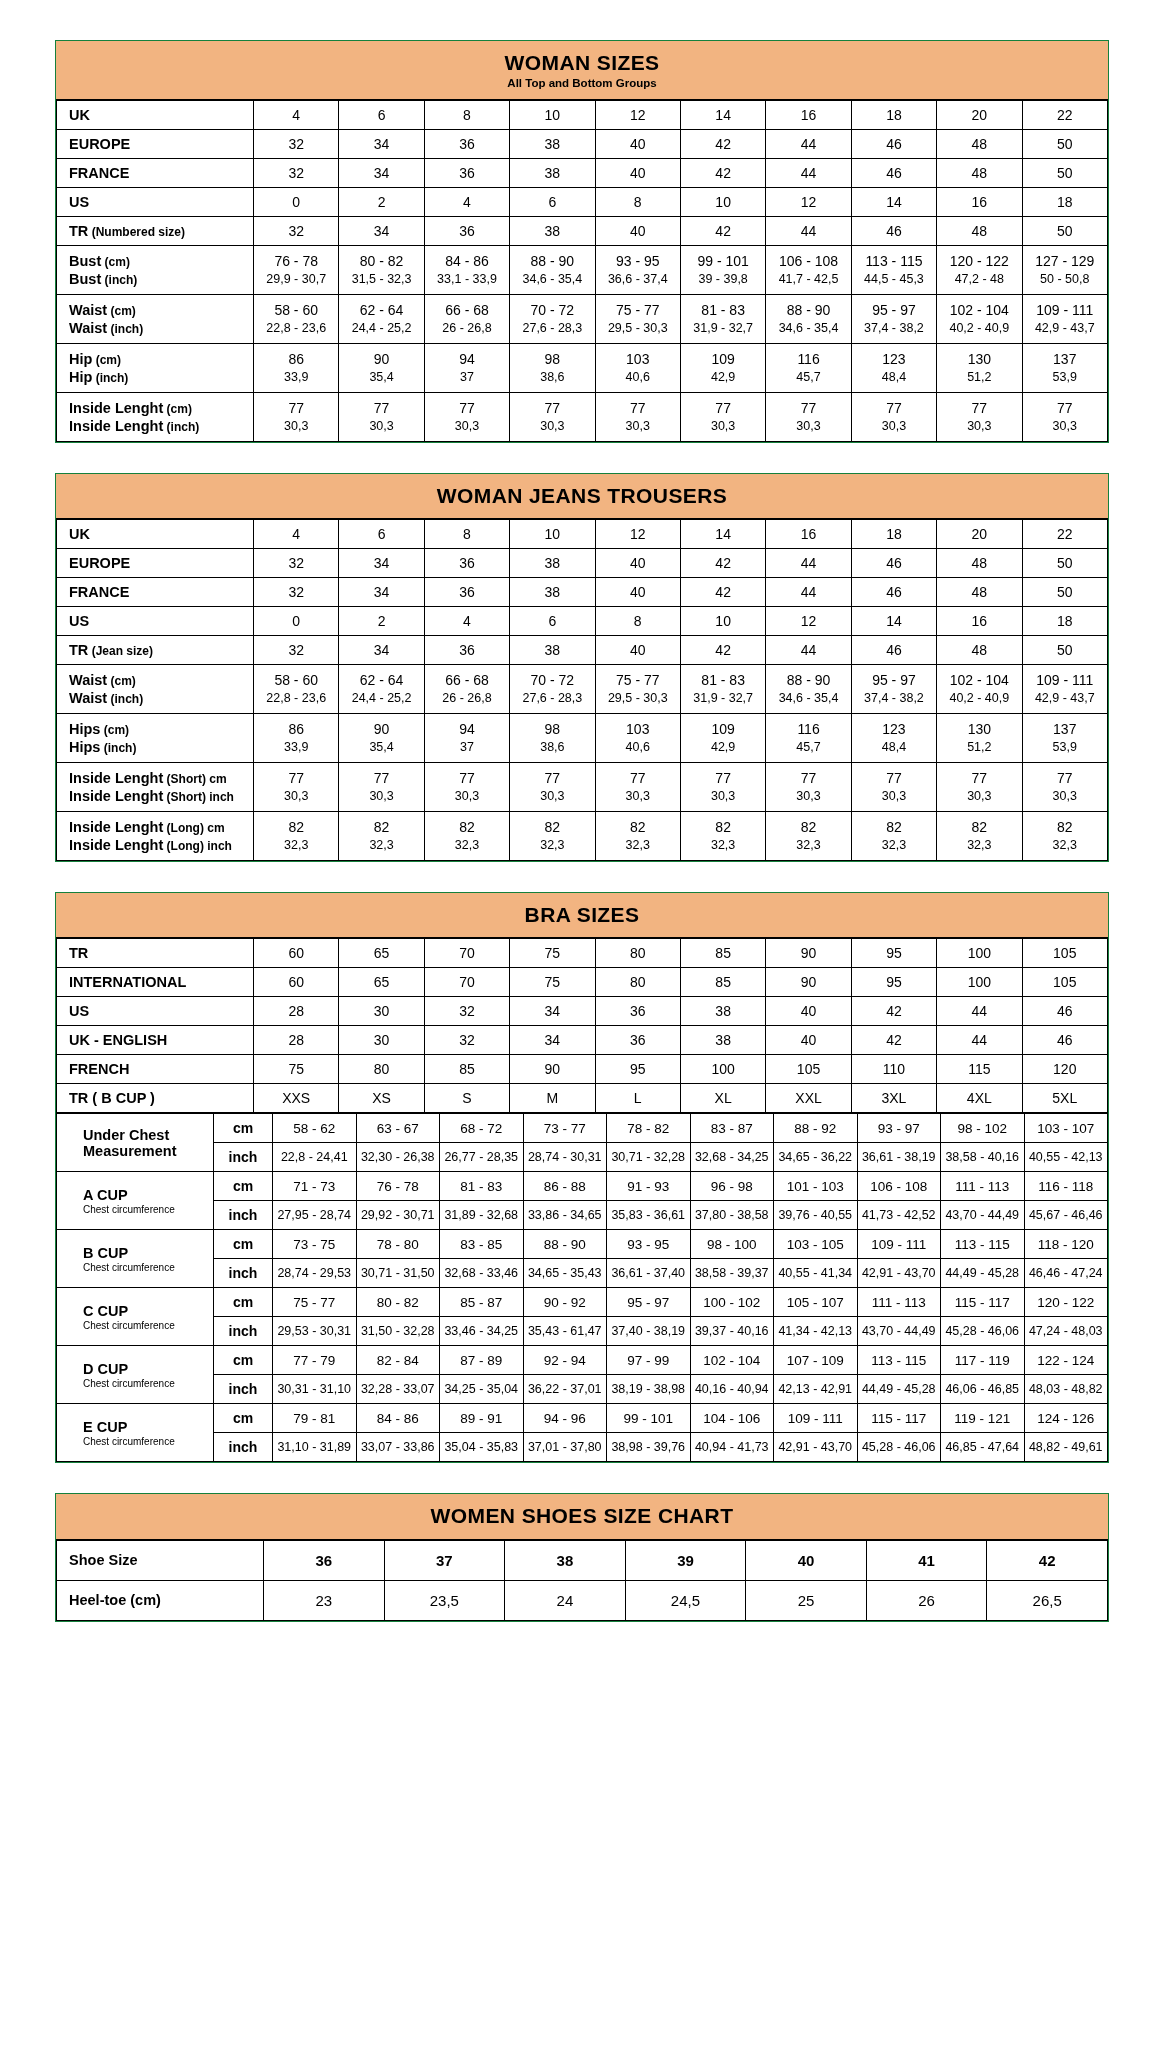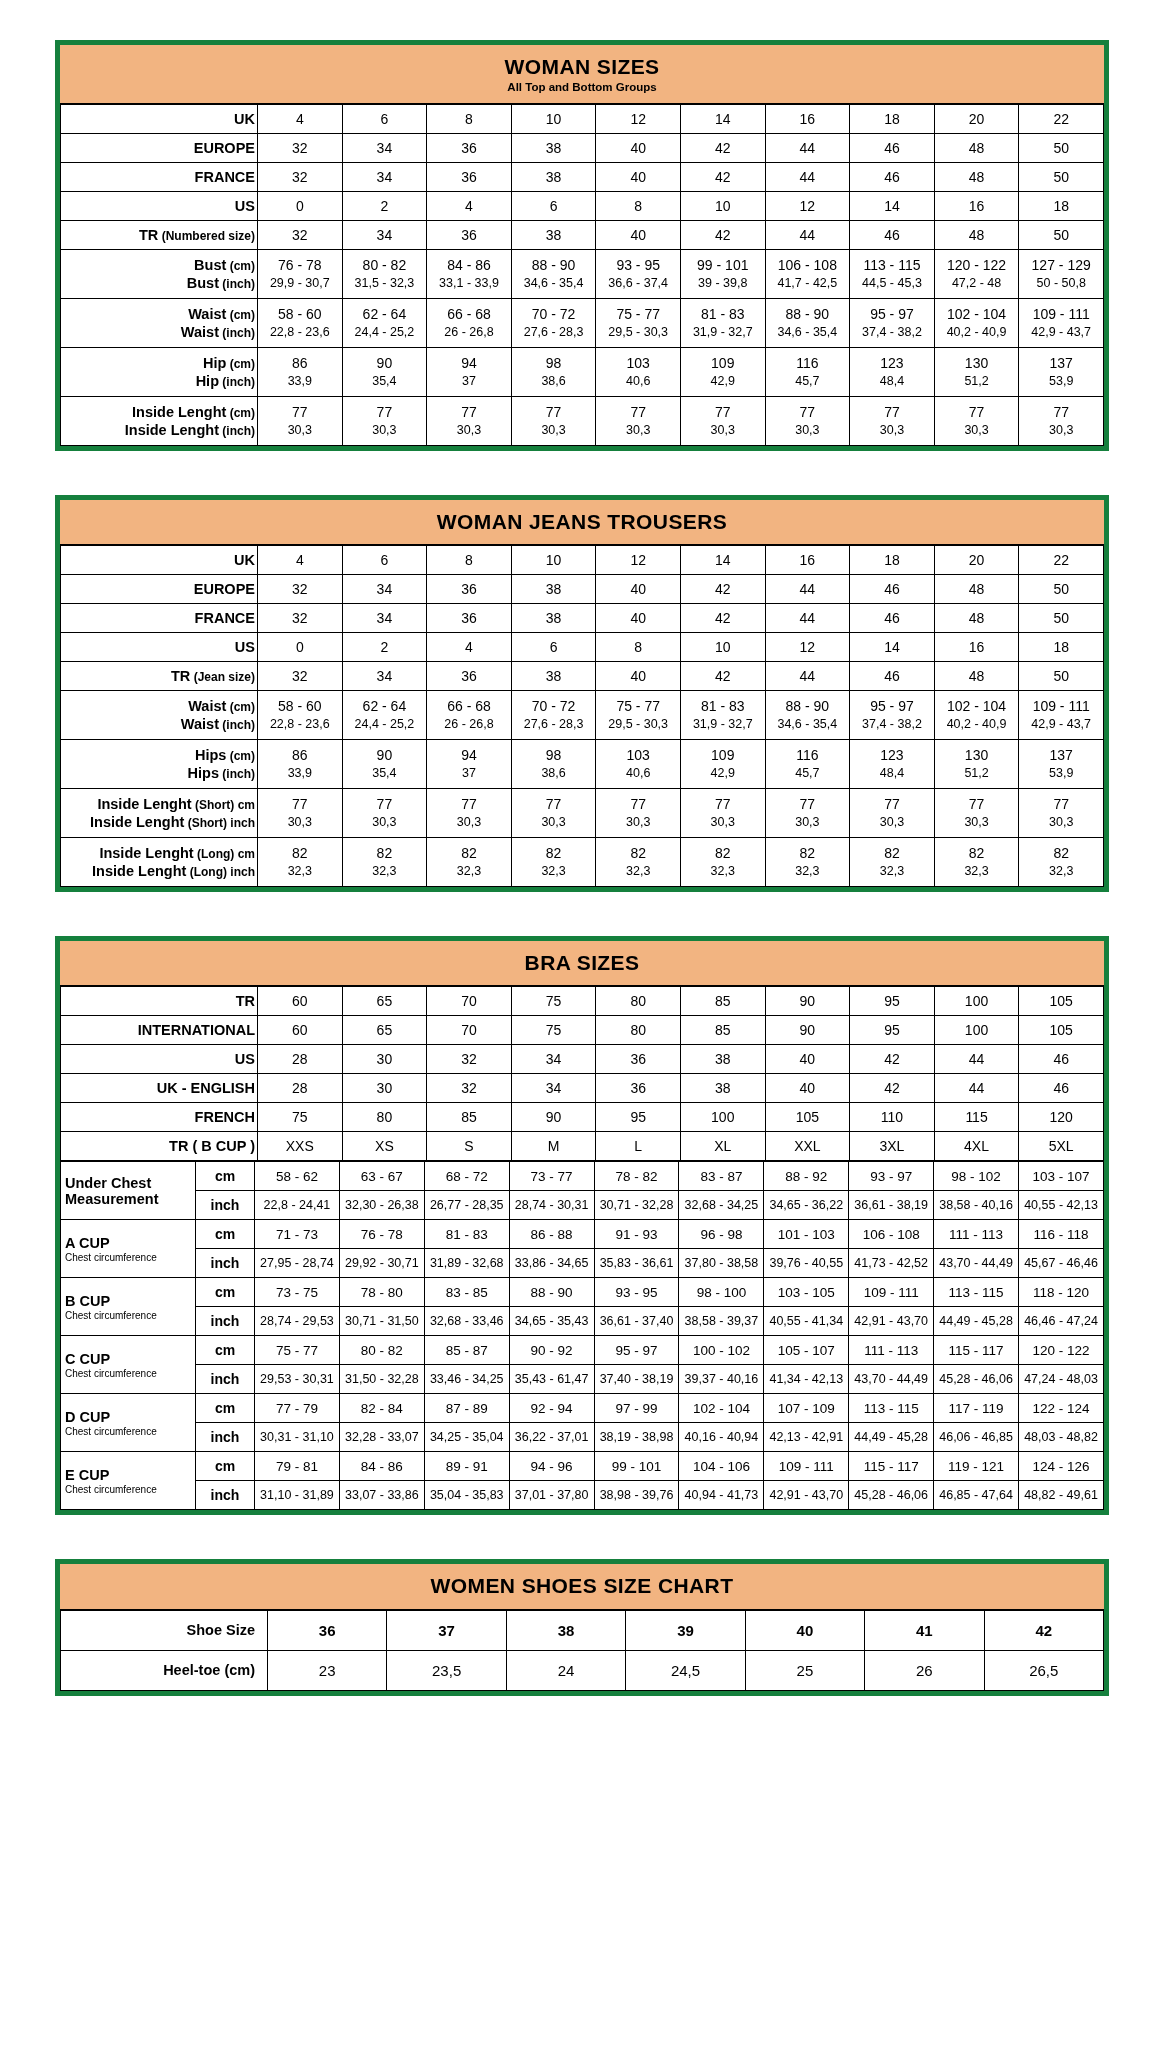--- a/index.html
+++ b/index.html
@@ -11,22 +11,22 @@
     width: 1164px;
     font-family: "Liberation Sans", sans-serif;
     color: #000000;
   }
   .page {
     width: 1164px;
     box-sizing: border-box;
     padding: 40px 55px 40px 55px;
   }
   .chart-block {
-    margin-bottom: 44px;
-    border: 5px solid #15803d;
+    margin-bottom: 30px;
+    border: 1px solid #15803d;
     box-sizing: border-box;
   }
   .chart-title {
     background: #f2b481;
     text-align: center;
     padding: 10px 4px 10px 4px;
     border-bottom: 1px solid #000000;
   }
   .chart-title .t1 {
     font-size: 21px;
@@ -48,40 +48,40 @@
   }
   td, th {
     border: 1px solid #000000;
     font-size: 14px;
     text-align: center;
     padding: 6px 2px;
     font-weight: normal;
     vertical-align: middle;
   }
   td.rowlabel {
-    text-align: right;
+    text-align: left;
     padding-left: 12px;
     font-weight: bold;
     font-size: 14.5px;
     width: 182px;
   }
   td.rowlabel .sub {
     font-weight: bold;
     font-size: 12px;
   }
   
   tr.pair-top td { border-bottom: none; padding-bottom: 1px; padding-top: 7px; }
   tr.pair-bot td { border-top: none; padding-top: 1px; padding-bottom: 7px; }
   tr.pair-bot td { font-size: 12.5px; }
   tr.pair-bot td.rowlabel { font-size: 14.5px; }
 
   
   .bra-detail td.braname {
     text-align: left;
-    padding-left: 4px;
+    padding-left: 26px;
     font-weight: bold;
     font-size: 14.5px;
     width: 128px;
     border-radius: 11px;
   }
   .bra-detail td.braname .small {
     display: block;
     font-weight: normal;
     font-size: 10px;
     margin-top: 1px;

